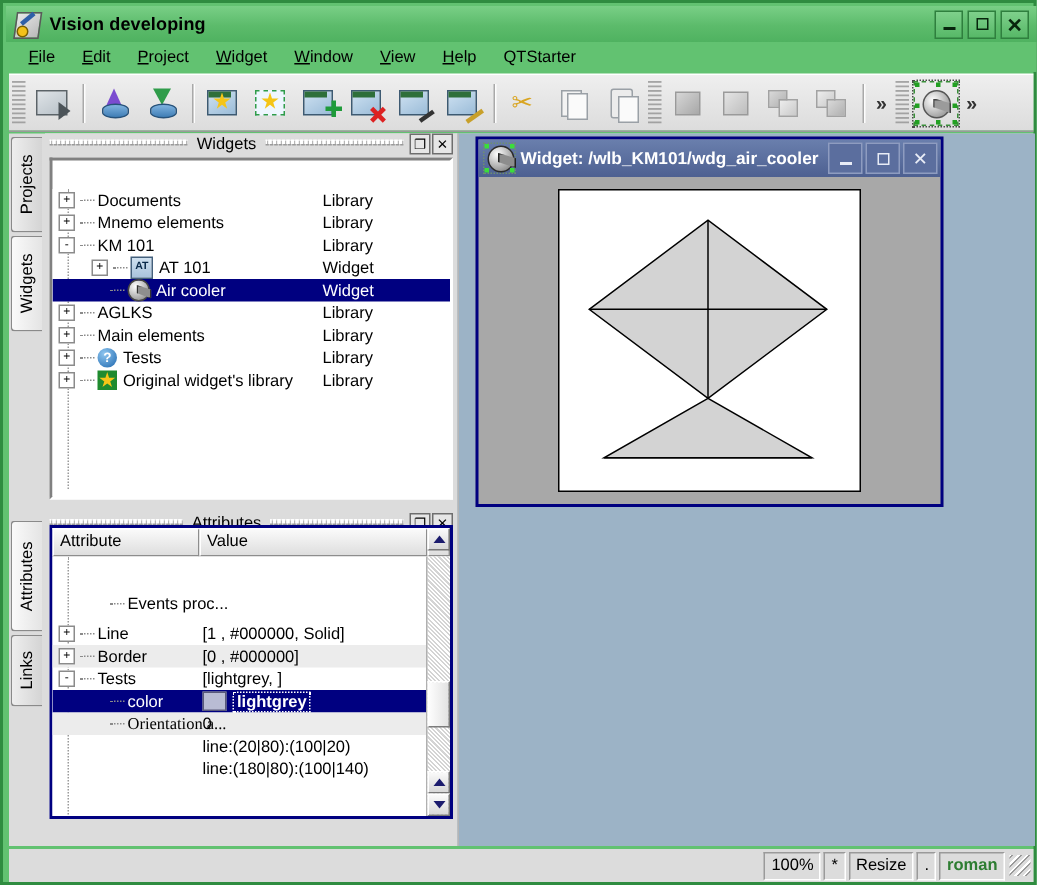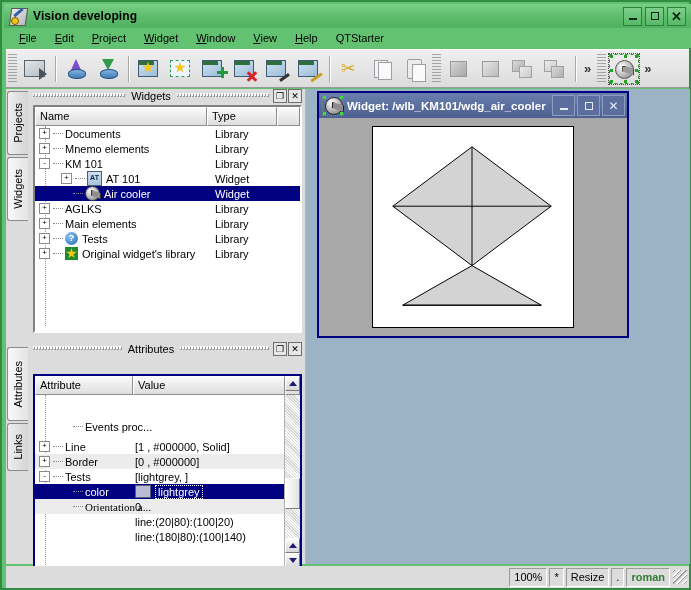--- a/index.html
+++ b/index.html
@@ -269,21 +269,21 @@
     border:1px solid #444;
   }
   .ticon.fan:after{
     content:"";position:absolute;left:5px;top:3px;width:8px;height:7px;background:#8e8e8e;
     border:1px solid #333;clip-path:polygon(0 0,100% 35%,100% 100%,0 60%);
   }
 
   
   #attrs-dock{left:24px;top:253px;width:275px;height:222px;}
   .attr-frame{
-    position:absolute;left:3px;top:32px;width:269px;height:196px;
+    position:absolute;left:3px;top:8px;width:269px;height:196px;
     background:#fff;border:2px solid #000080;box-sizing:border-box;
   }
   .attr-hdr{display:flex;height:19px;}
   .attr-hdr div{
     background:linear-gradient(to bottom,#fafafa,#dedede);
     border:1px solid;border-color:#fff #8d8d8d #8d8d8d #fff;
     font-size:11px;padding-left:4px;line-height:17px;box-sizing:border-box;
   }
   .ah-attr{width:98px;} .ah-val{width:152px;} .ah-rest{flex:1;}
   .attr-body{position:absolute;left:0;top:19px;right:15px;bottom:0;background:#fff;overflow:hidden;}
@@ -294,21 +294,21 @@
   .aval{position:absolute;left:100px;display:flex;align-items:center;}
   .aexp{
     width:9px;height:9px;border:1px solid #8b8b8b;background:#fff;
     font-size:8px;line-height:7px;text-align:center;color:#000;flex:none;margin-right:3px;
   }
   .aindent{width:9px;flex:none;margin-right:3px;}
   .swatch{
     width:14px;height:11px;background:#b9bcd4;border:1px solid #5a5a7a;margin-right:4px;flex:none;
   }
   .editbox{
-    border:1px dotted #fff;padding:0 2px;
+    border:1px dotted #fff;padding:0 2px;font-weight:bold;
   }
   .vline{
     position:absolute;left:8px;top:0;bottom:0;width:1px;
     border-left:1px dotted #9a9a9a;
   }
   
   .vscroll{
     position:absolute;right:0;top:19px;width:15px;bottom:0;
     background:#f1f1f1;
     background-image:
@@ -591,25 +591,20 @@
     <div class="dock" id="widgets-dock">
       <div class="dock-title">
         <div class="dots"></div>
         <div class="cap">Widgets</div>
         <div class="dots"></div>
         <div class="dk-btn">❐</div>
         <div class="dk-btn" style="margin-right:3px">✕</div>
       </div>
 
       <div class="tree-frame">
-        <div class="tree-hdr">
-          <div class="th-name">Name</div>
-          <div class="th-type">Type</div>
-          <div class="th-rest"></div>
-        </div>
         <div class="tree-body">
           <div class="vline" style="left:10px;top:0;height:200px;"></div>
           <div id="tree-rows">
               <div class="trow">
                 <div class="tname" style="padding-left: 4px;">
                   <span class="texp">+</span>
                   <span class="tdash"></span>
                   <span>Documents</span>
                 </div>
                 <div class="ttype">Library</div>

